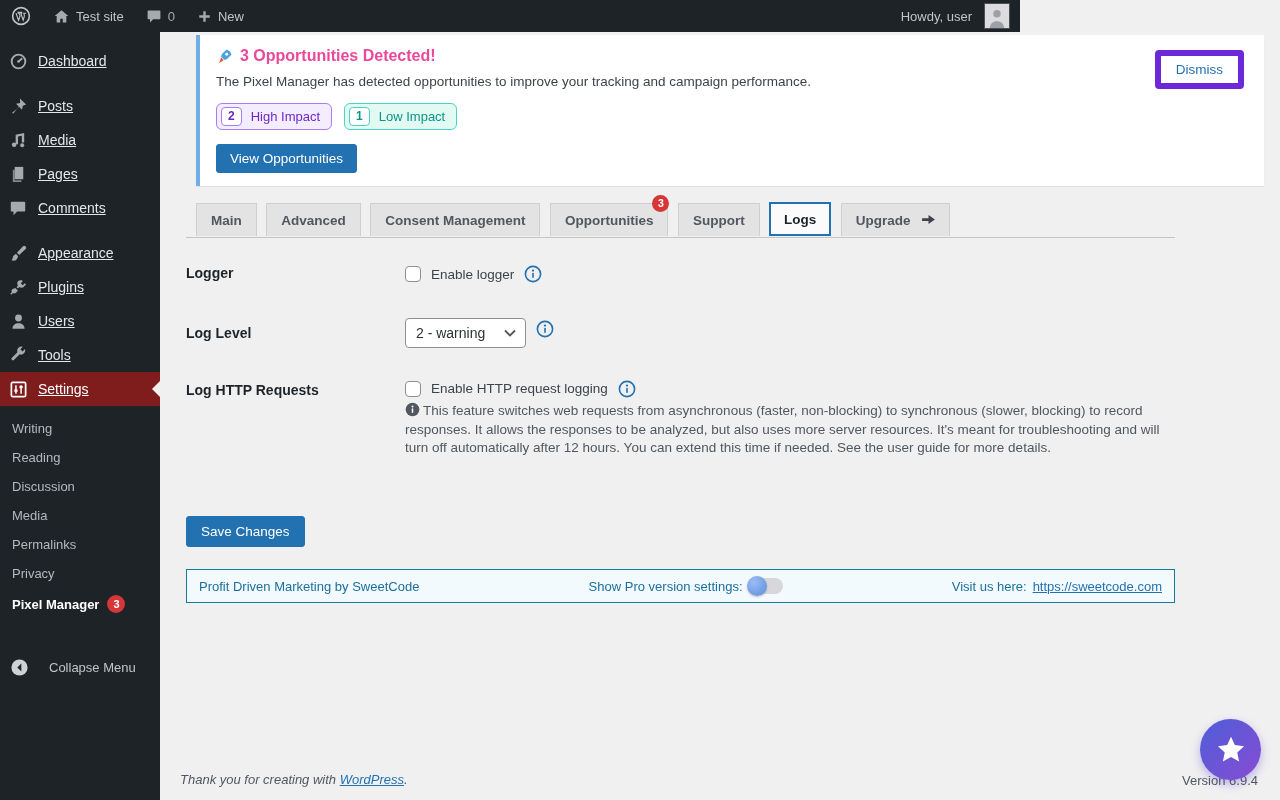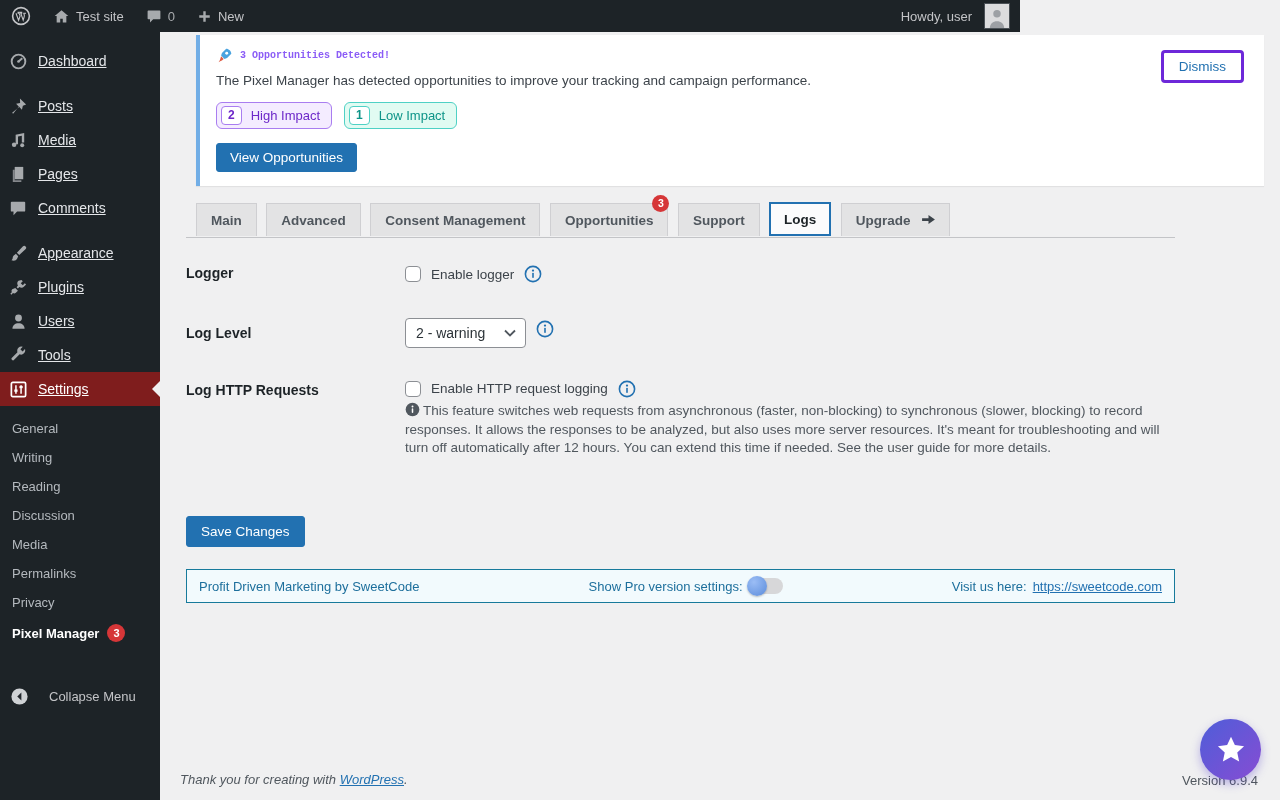--- a/index.html
+++ b/index.html
@@ -32,36 +32,36 @@
     line-height:18px; text-align:center; font-size:11px; font-weight:700; display:inline-block; }
   .collapse { display:flex; align-items:center; gap:20px; padding:8px 10px; margin-top:20px;
     color:#c3c4c7; font-size:13px; cursor:pointer; }
 
   
   #content { position:absolute; left:160px; top:32px; width:1120px; height:768px; background:#f0f0f1; }
 
   
   #notice { position:absolute; left:36px; top:3px; width:1068px; height:151px; background:#fff;
     border-left:4px solid #72aee6; box-shadow:0 1px 1px rgba(0,0,0,.06); padding:12px 20px 0 16px; }
-  .notice-title { display:flex; align-items:center; gap:7px; font-size:10px; font-weight:700; color:#8b5cf6;font-family:Liberation Mono, monospace; }
+  .notice-title { display:flex; align-items:center; gap:7px; font-size:16px; font-weight:700; color:#ec4899; }
   .notice-desc { margin-top:9px; font-size:13.5px; color:#3c434a; }
   .badge-row { margin-top:14px; display:flex; gap:12px; }
   .pill { display:inline-flex; align-items:center; gap:9px; border-radius:6px; padding:3px 11px 3px 4px;
     font-size:13px; border:1px solid; cursor:default; }
   .pill .pill-count { background:#fff; border:1px solid; border-radius:4px; padding:0 6px;
     font-weight:700; font-size:12px; line-height:17px; }
   .pill-high { background:#f4ecff; border-color:#a97df0; color:#6d28c9; }
   .pill-high .pill-count { border-color:#a97df0; color:#6d28c9; }
   .pill-low { background:#e1fbf2; border-color:#4fd1c5; color:#0d9488; }
   .pill-low .pill-count { border-color:#4fd1c5; color:#0d9488; }
   .btn-primary { display:inline-block; margin-top:14px; background:#2271b1; color:#fff;
     border:1px solid #2271b1; border-radius:3px; padding:6px 13px; font-size:13.5px; cursor:pointer;
     font-family:"Liberation Sans", sans-serif; }
   .btn-dismiss { position:absolute; top:15px; right:20px; background:#fff; color:#2271b1;
-    border:3px solid #6d28d9; border-radius:4px; padding:6px 15px; font-size:13.5px; cursor:pointer;
+    border:6px solid #6d28d9; border-radius:4px; padding:6px 15px; font-size:13.5px; cursor:pointer;
     font-family:"Liberation Sans", sans-serif; }
 
   
   #tabs { position:absolute; left:26px; top:170px; width:989px; height:36px;
     border-bottom:1px solid #c3c4c7; padding-left:10px; white-space:nowrap; }
   .tab { position:relative; display:inline-block; padding:9px 14px 8px; margin-right:5px;
     background:#e3e3e4; border:1px solid #cfcfd2; border-bottom:none; font-size:13.5px; font-weight:700;
     color:#50575e; cursor:pointer; vertical-align:bottom; }
   .tab.active { background:#fbfbfc; border:2px solid #2271b1; color:#1d2327; padding:8px 13px 7px; }
   .tab-badge { position:absolute; top:-9px; right:-2px; }
@@ -235,21 +235,20 @@
         <svg width="19" height="19" viewBox="0 0 20 20">
             <rect x="2.5" y="2.5" width="15" height="15" rx="1.5" fill="none" stroke="currentColor" stroke-width="1.8"></rect>
             <path d="M7.3 5.5v9M12.7 5.5v9" stroke="currentColor" stroke-width="1.6"></path>
             <rect x="5.6" y="10" width="3.4" height="2.4" fill="currentColor"></rect>
             <rect x="11" y="6.2" width="3.4" height="2.4" fill="currentColor"></rect>
           </svg>
       </span>
       <span>Settings</span>
     </div>
     <div class="submenu">
-      <div class="submenu-item"><span>General</span></div>
       <div class="submenu-item"><span>Writing</span></div>
       <div class="submenu-item"><span>Reading</span></div>
       <div class="submenu-item"><span>Discussion</span></div>
       <div class="submenu-item"><span>Media</span></div>
       <div class="submenu-item"><span>Permalinks</span></div>
       <div class="submenu-item"><span>Privacy</span></div>
       <div class="submenu-item current">
         <span>Pixel Manager</span>
         <span class="red-badge">3</span>
       </div>

